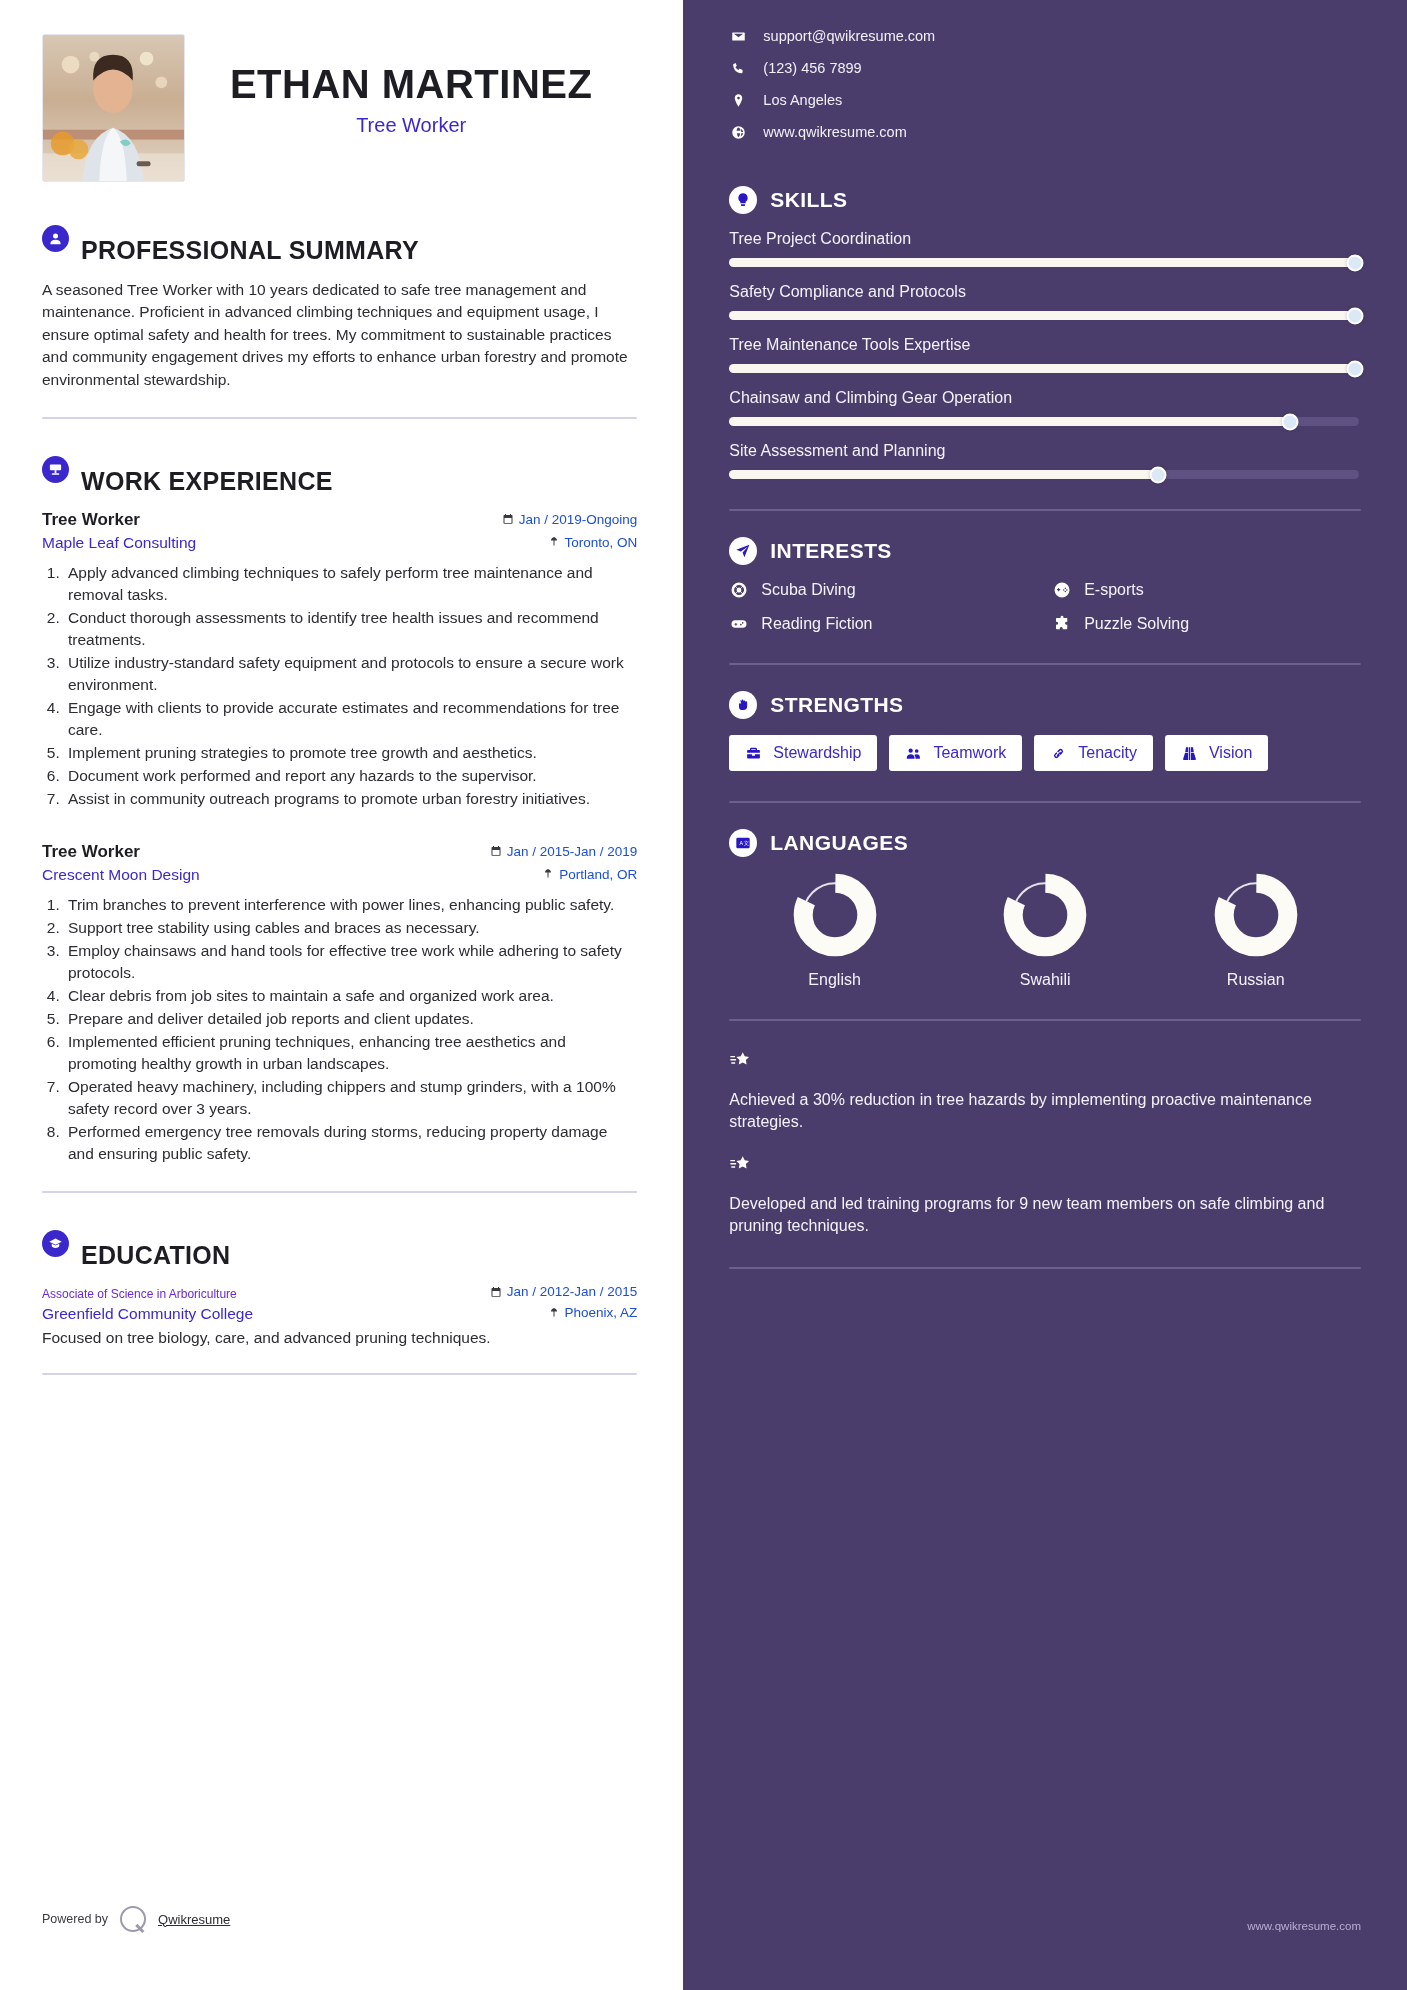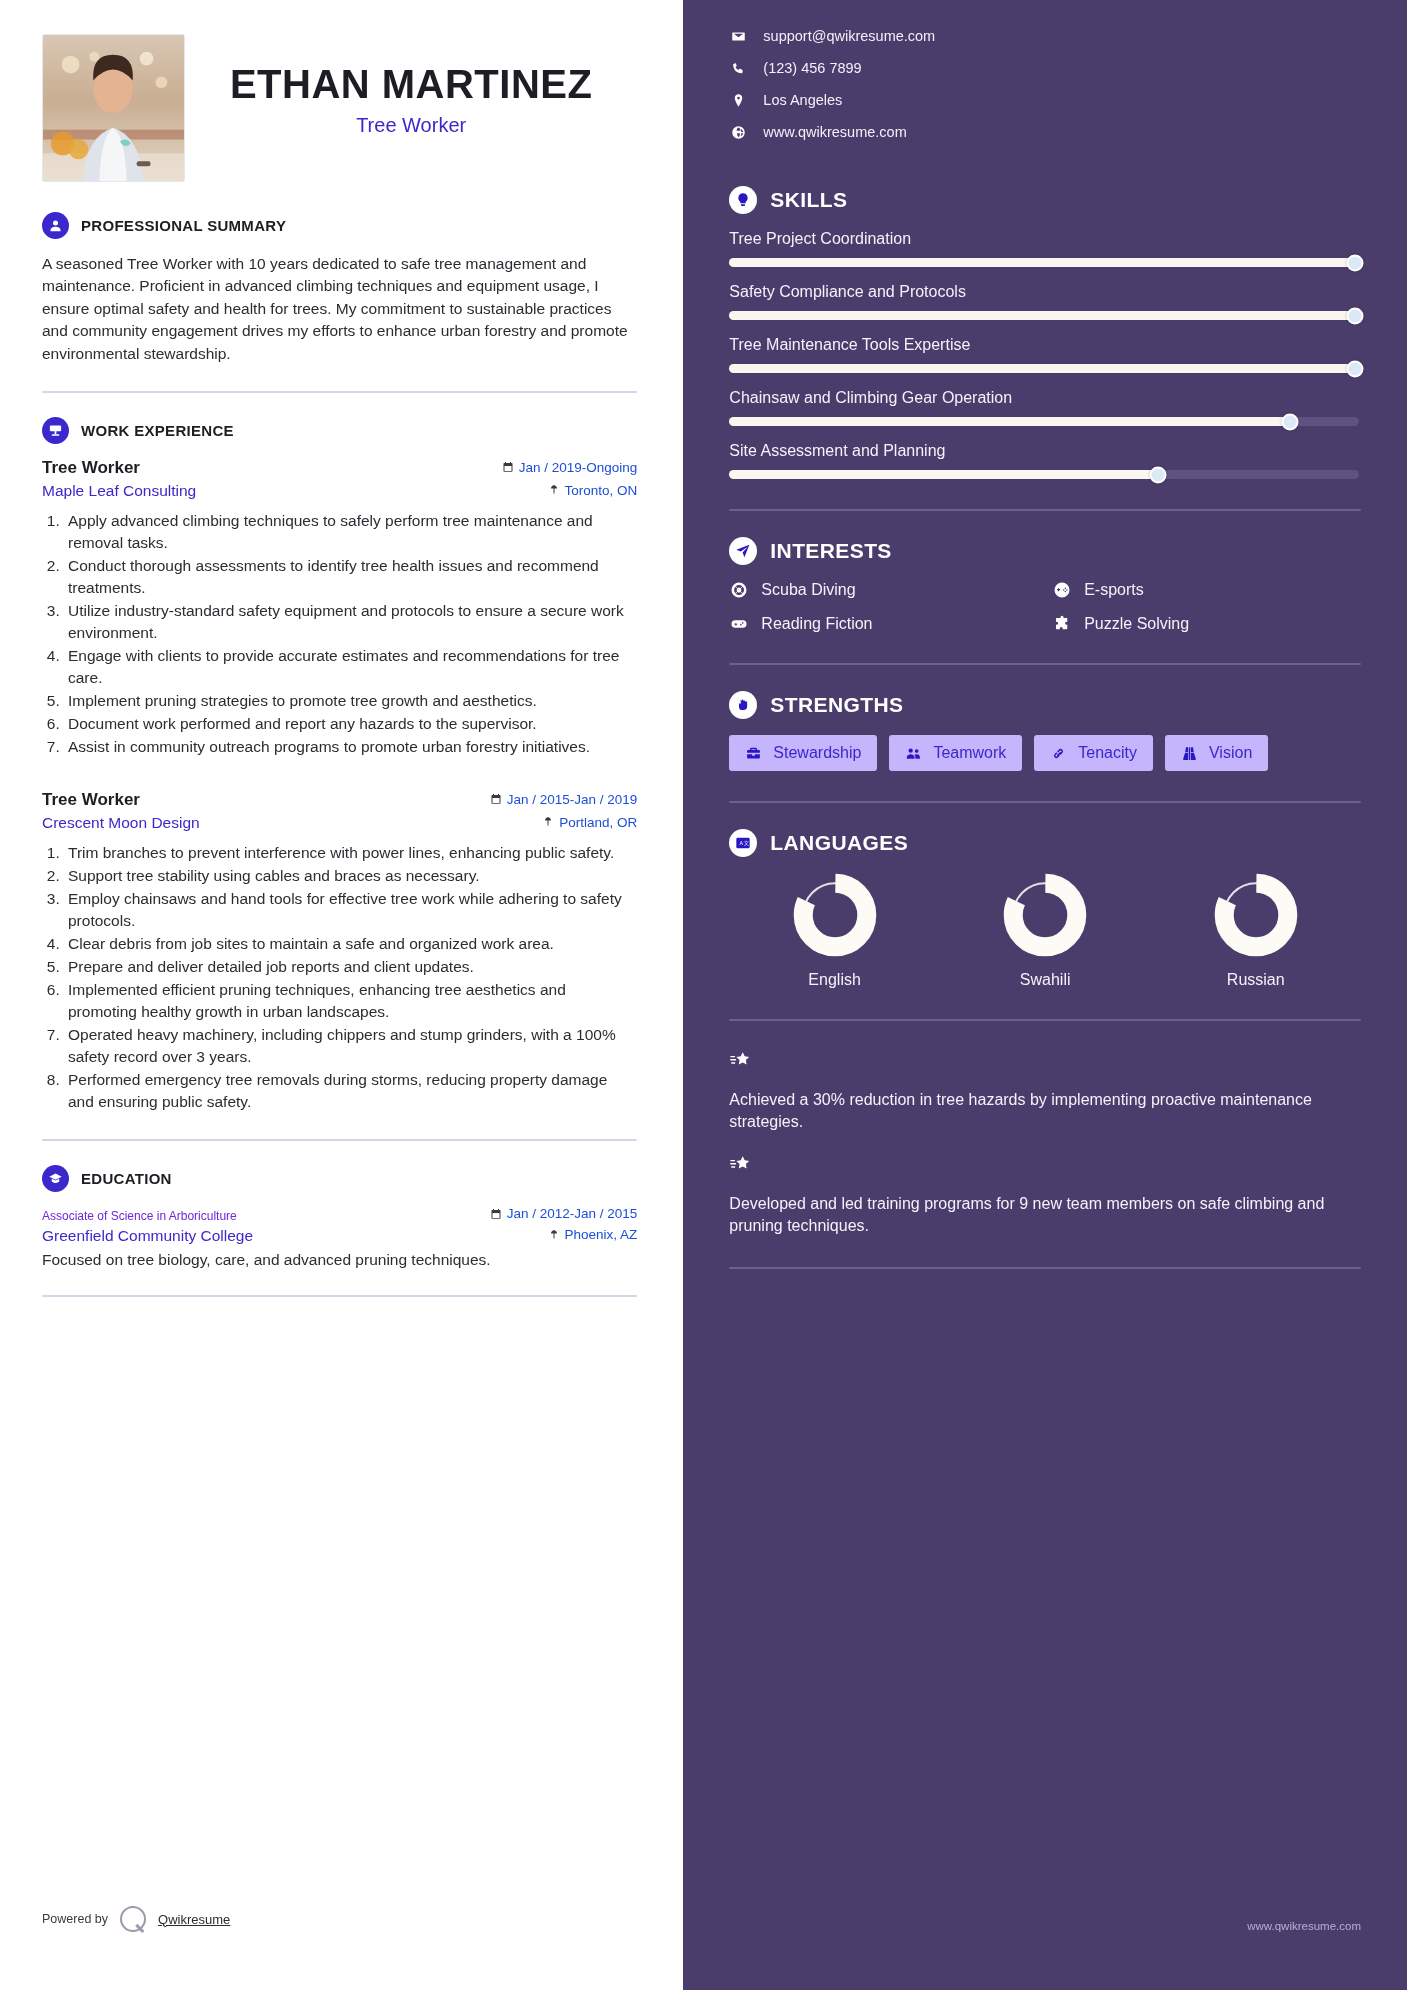--- a/index.html
+++ b/index.html
@@ -45,21 +45,21 @@
     margin-bottom: 14px;
   }
   .sec-ico {
     width: 27px; height: 27px; border-radius: 50%;
     background: #3b28cc; color: #fff;
     display: flex; align-items: center; justify-content: center;
     flex: 0 0 auto;
   }
   .sec-ico svg { width: 15px; height: 15px; fill: #fff; }
   .sec-title {
-    font-size: 15px; font-weight: 700; letter-spacing: 0.3px; color: #1d1d24;
+    font-size: 25px; font-weight: 700; letter-spacing: 0.3px; color: #1d1d24; margin-top: 24px;
   }
 
   .summary {
     font-size: 15.5px; line-height: 1.45; color: #2c2c33;
   }
 
   .hr {
     height: 2px; background: #d6d3e8; margin: 26px 0 24px 0; border-radius: 2px;
   }
 
@@ -146,21 +146,21 @@
   .interest-grid { display: grid; grid-template-columns: 1fr 1fr; gap: 16px 14px; }
   .interest {
     display: flex; align-items: center; gap: 12px;
     font-size: 16px; color: #f4f2fa;
   }
   .interest .ii { width: 20px; display:flex; justify-content:center; flex:0 0 auto;}
   .interest .ii svg { width: 18px; height: 18px; fill: #ffffff; }
 
   .strength-wrap { display: flex; flex-wrap: wrap; gap: 12px; }
   .strength {
-    background: #c4b5fd;
+    background: #ffffff;
     border-radius: 3px;
     padding: 9px 16px;
     display: flex; align-items: center; gap: 11px;
     color: #3b28cc; font-size: 16px;
   }
   .strength svg { width: 17px; height: 17px; fill: #2a17c4; flex:0 0 auto;}
 
   .lang-row { display: flex; gap: 0; margin-top: 8px; }
   .lang { flex: 1; text-align: center; }
   .lang svg { display: block; margin: 0 auto; }

